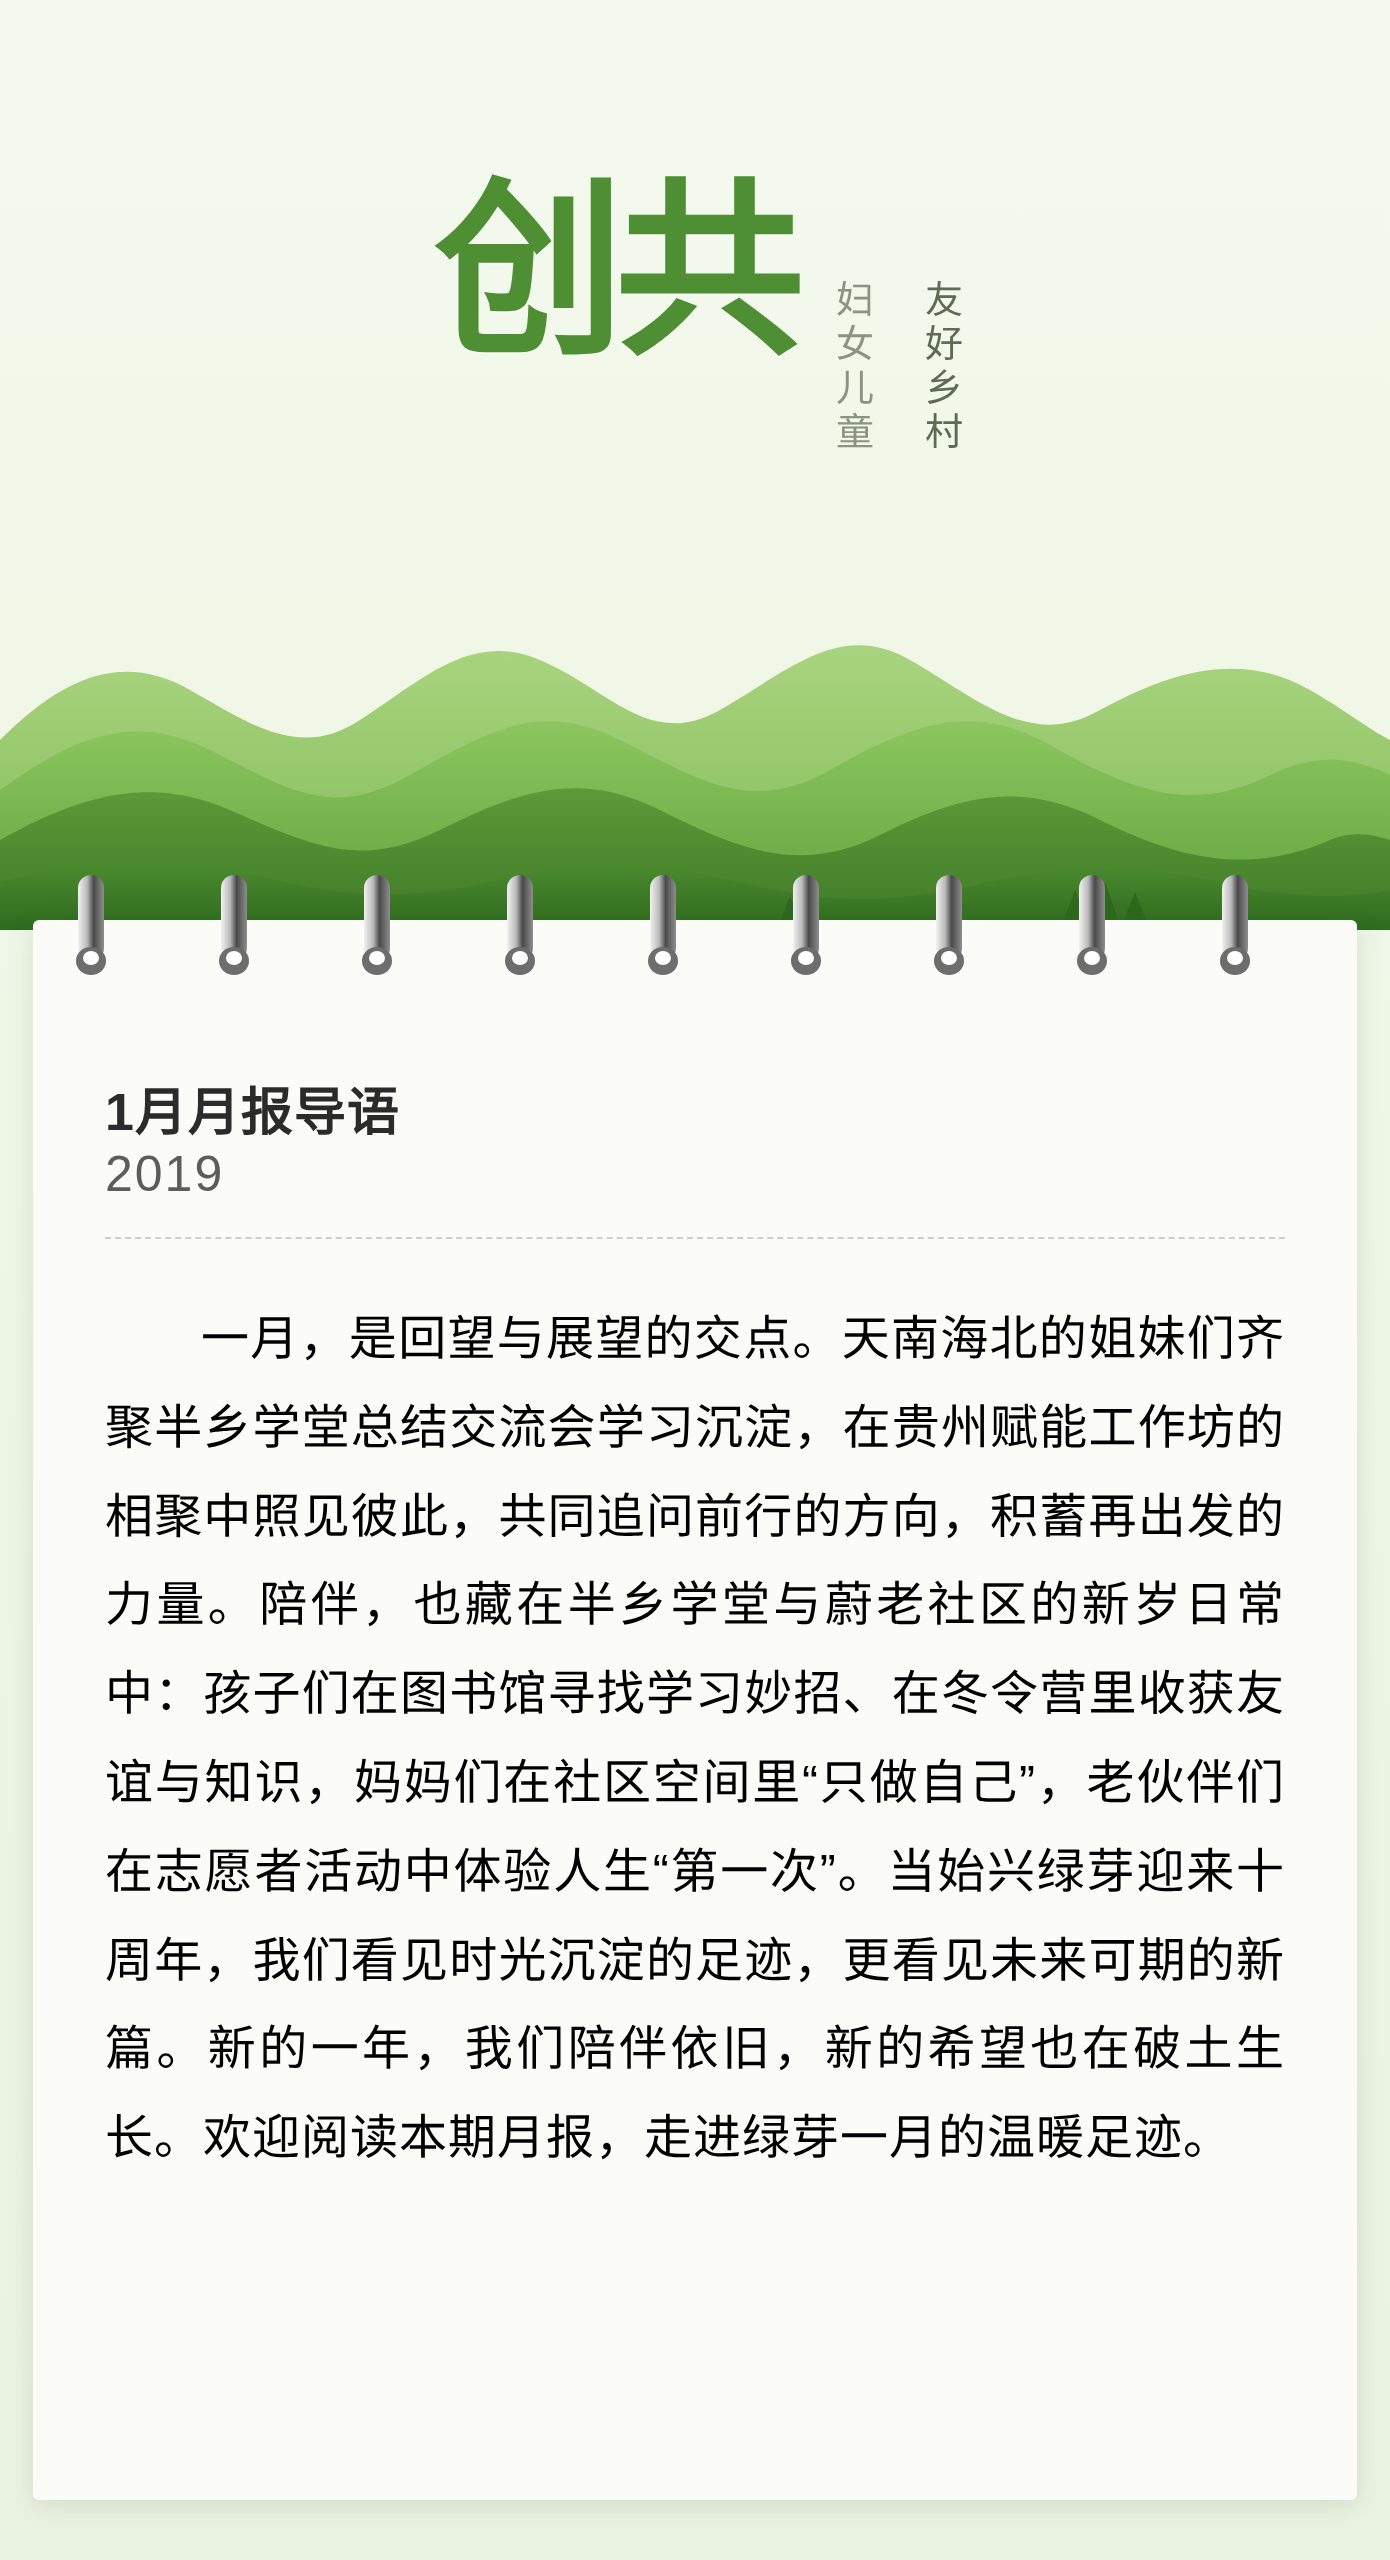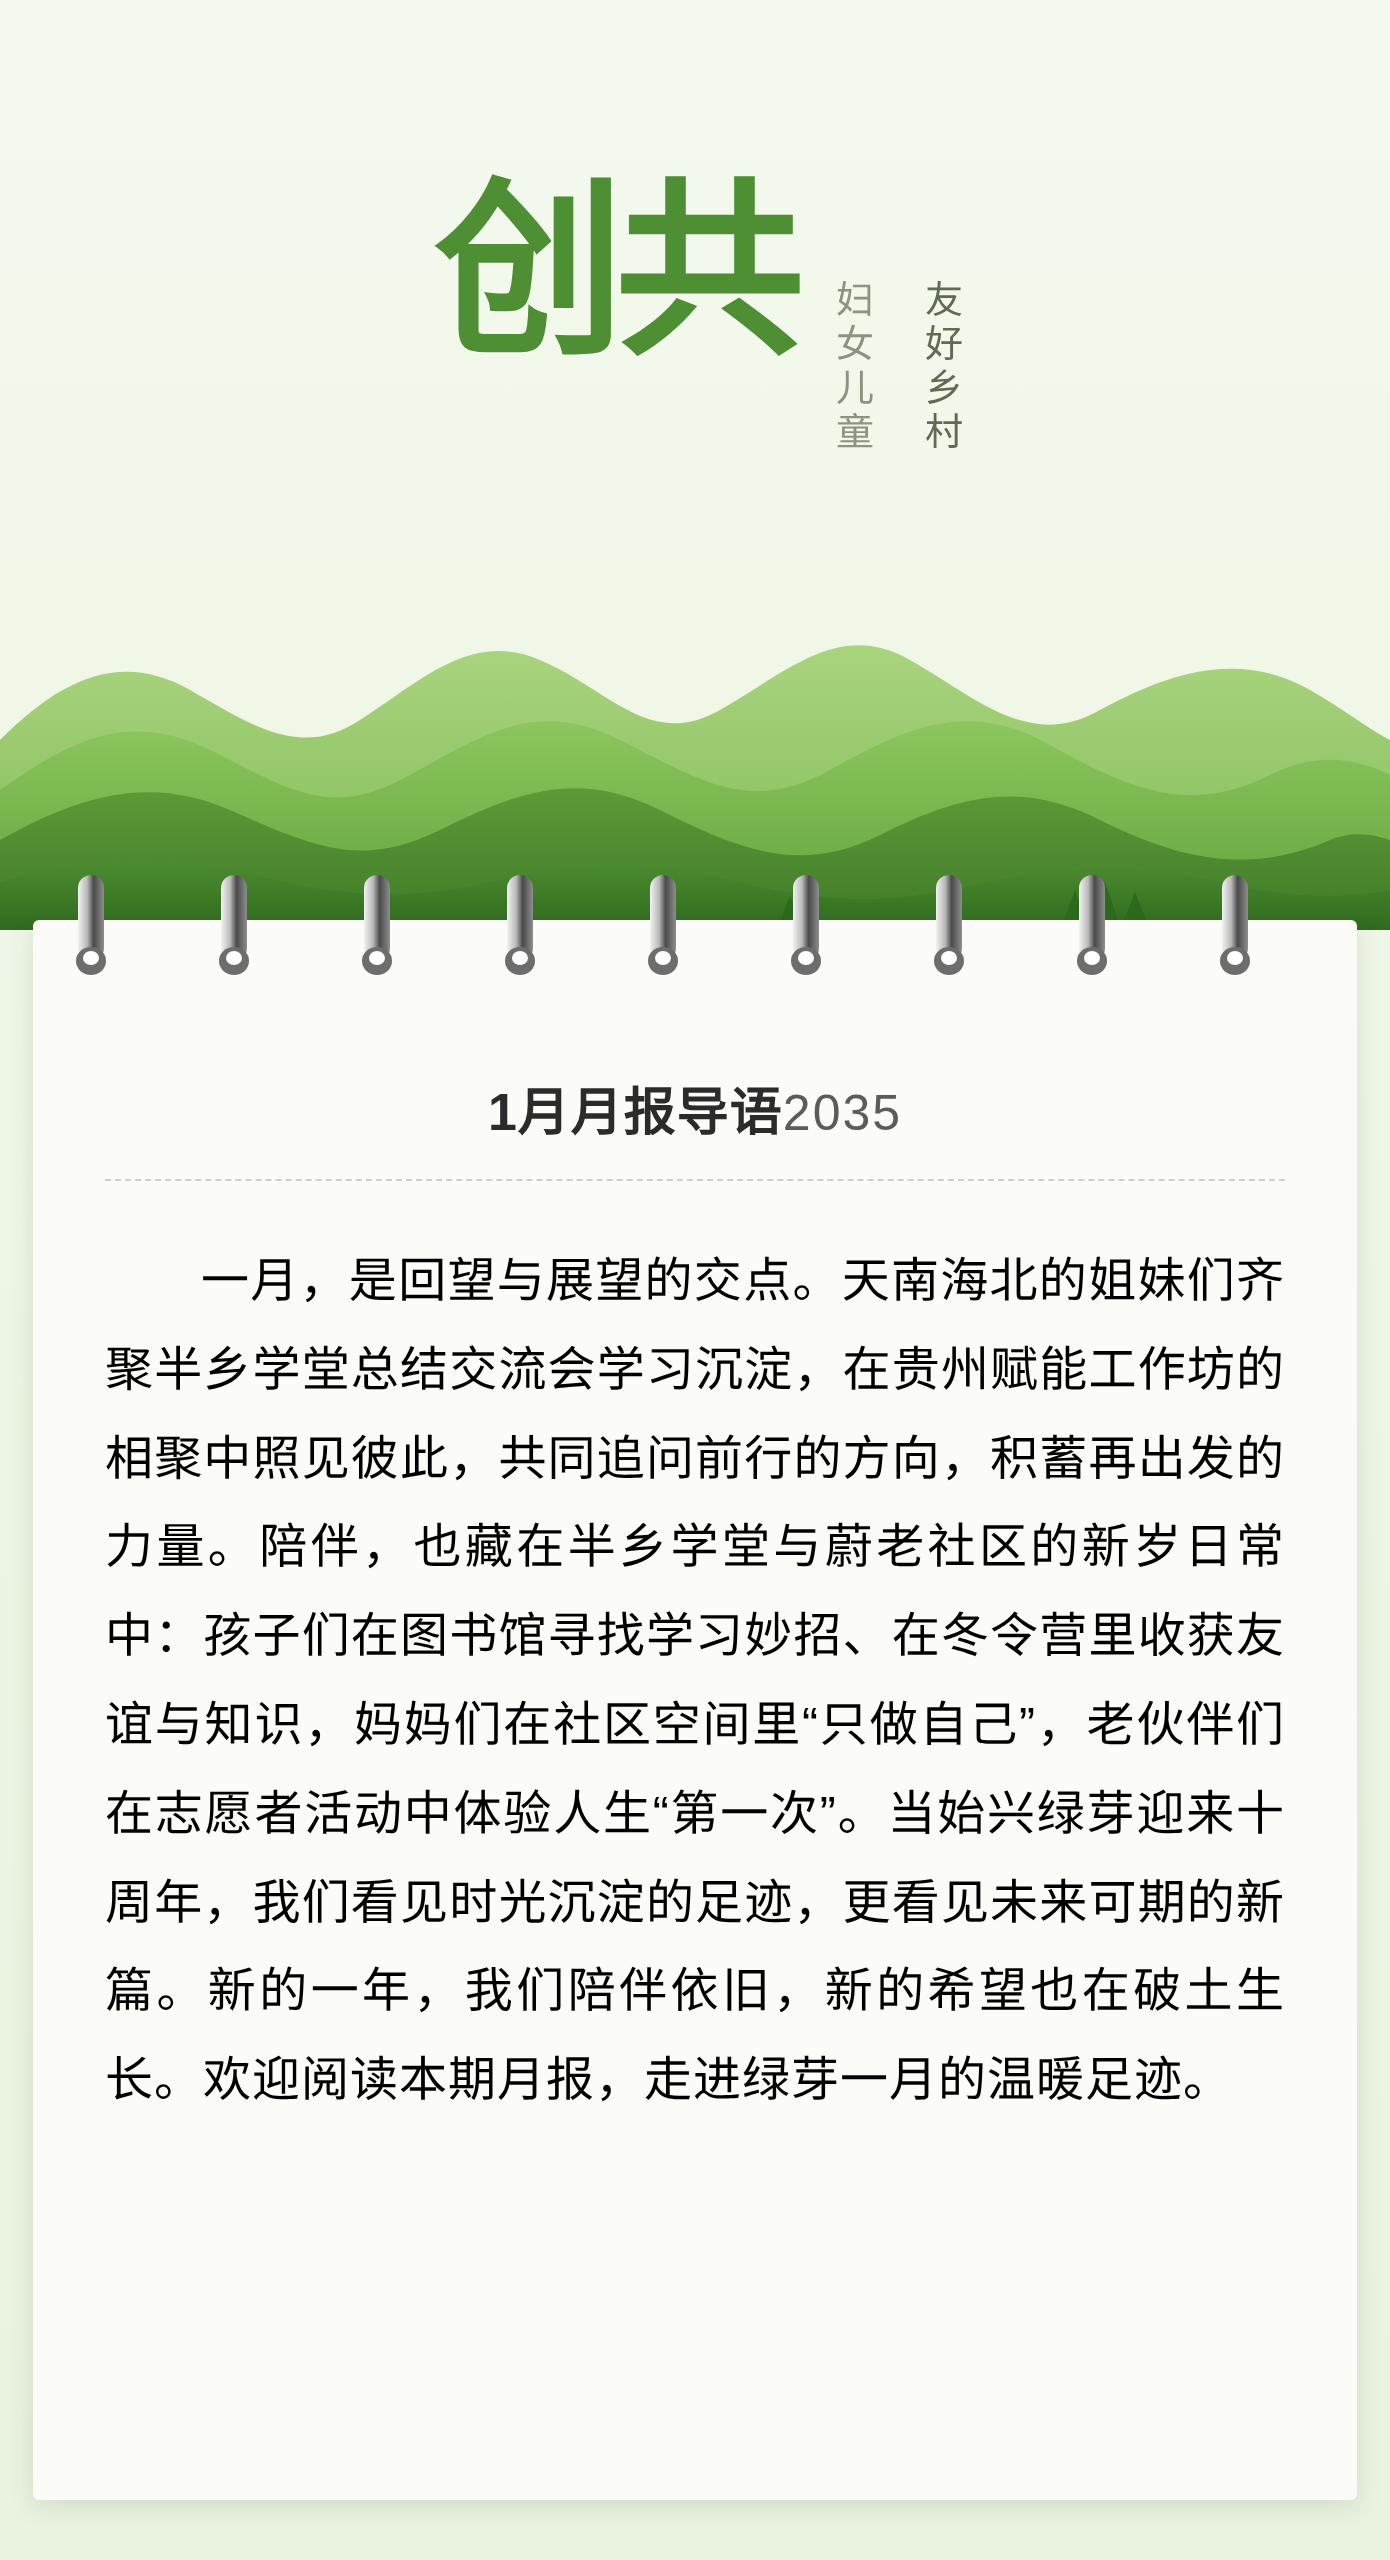--- a/index.html
+++ b/index.html
@@ -112,20 +112,21 @@
     width: 100%;
     height: 100%;
     padding: 150px 72px 0 72px;
     box-sizing: border-box;
   }
 
   .card-head {
     display: flex;
     align-items: baseline;
     justify-content: center;
+    flex-direction: column;
   }
   .card-title {
     font-family: "Liberation Sans", sans-serif;
     font-weight: 700;
     font-size: 52px;
     color: #2b2b2b;
     letter-spacing: 1px;
   }
   .card-year {
     font-family: "Liberation Sans", sans-serif;
@@ -282,21 +283,21 @@
           <rect x="0" y="10" width="26" height="86" rx="13" fill="url(#ring)"></rect>
           <ellipse cx="13" cy="96" rx="15" ry="14" fill="#6d6d6d"></ellipse>
           <ellipse cx="13" cy="93" rx="8" ry="7" fill="#ffffff"></ellipse>
         </g>
       </g>
     </svg>
 
     <div class="card-inner">
       <div class="card-head">
         <div class="card-title">1月月报导语</div>
-        <div class="card-year">2035</div>
+        <div class="card-year">2019</div>
       </div>
       <div class="divider"></div>
       <div class="body-text">一月，是回望与展望的交点。天南海北的姐妹们齐聚半乡学堂总结交流会学习沉淀，在贵州赋能工作坊的相聚中照见彼此，共同追问前行的方向，积蓄再出发的力量。陪伴，也藏在半乡学堂与蔚老社区的新岁日常中：孩子们在图书馆寻找学习妙招、在冬令营里收获友谊与知识，妈妈们在社区空间里“只做自己”，老伙伴们在志愿者活动中体验人生“第一次”。当始兴绿芽迎来十周年，我们看见时光沉淀的足迹，更看见未来可期的新篇。新的一年，我们陪伴依旧，新的希望也在破土生长。欢迎阅读本期月报，走进绿芽一月的温暖足迹。</div>
     </div>
 
     <div class="bottom-fill"></div>
   </div>
 
 </div>
 

